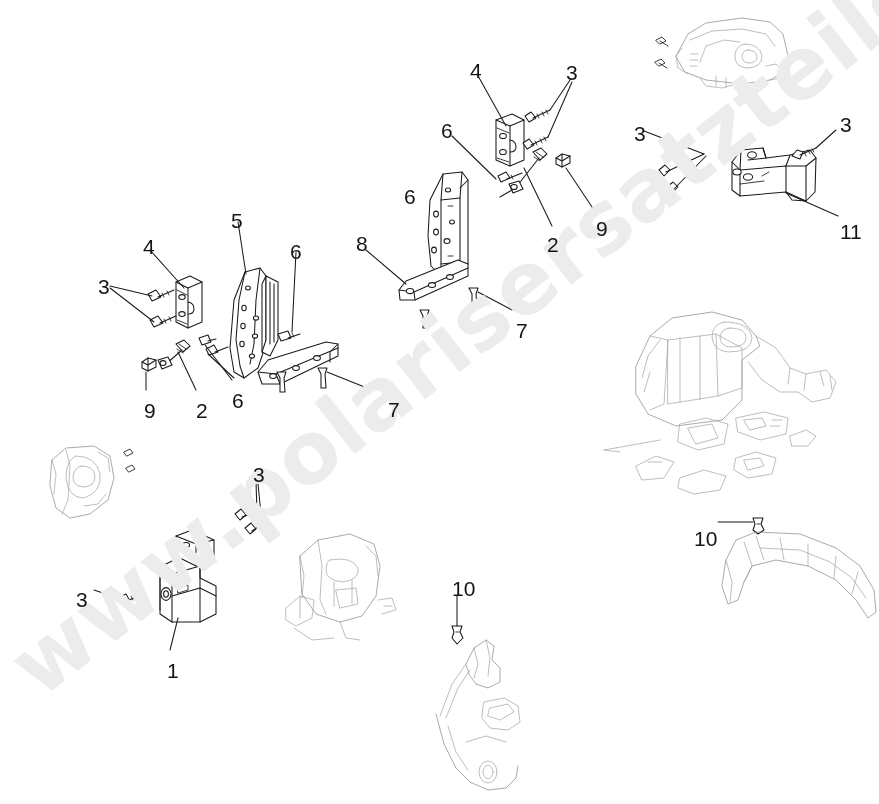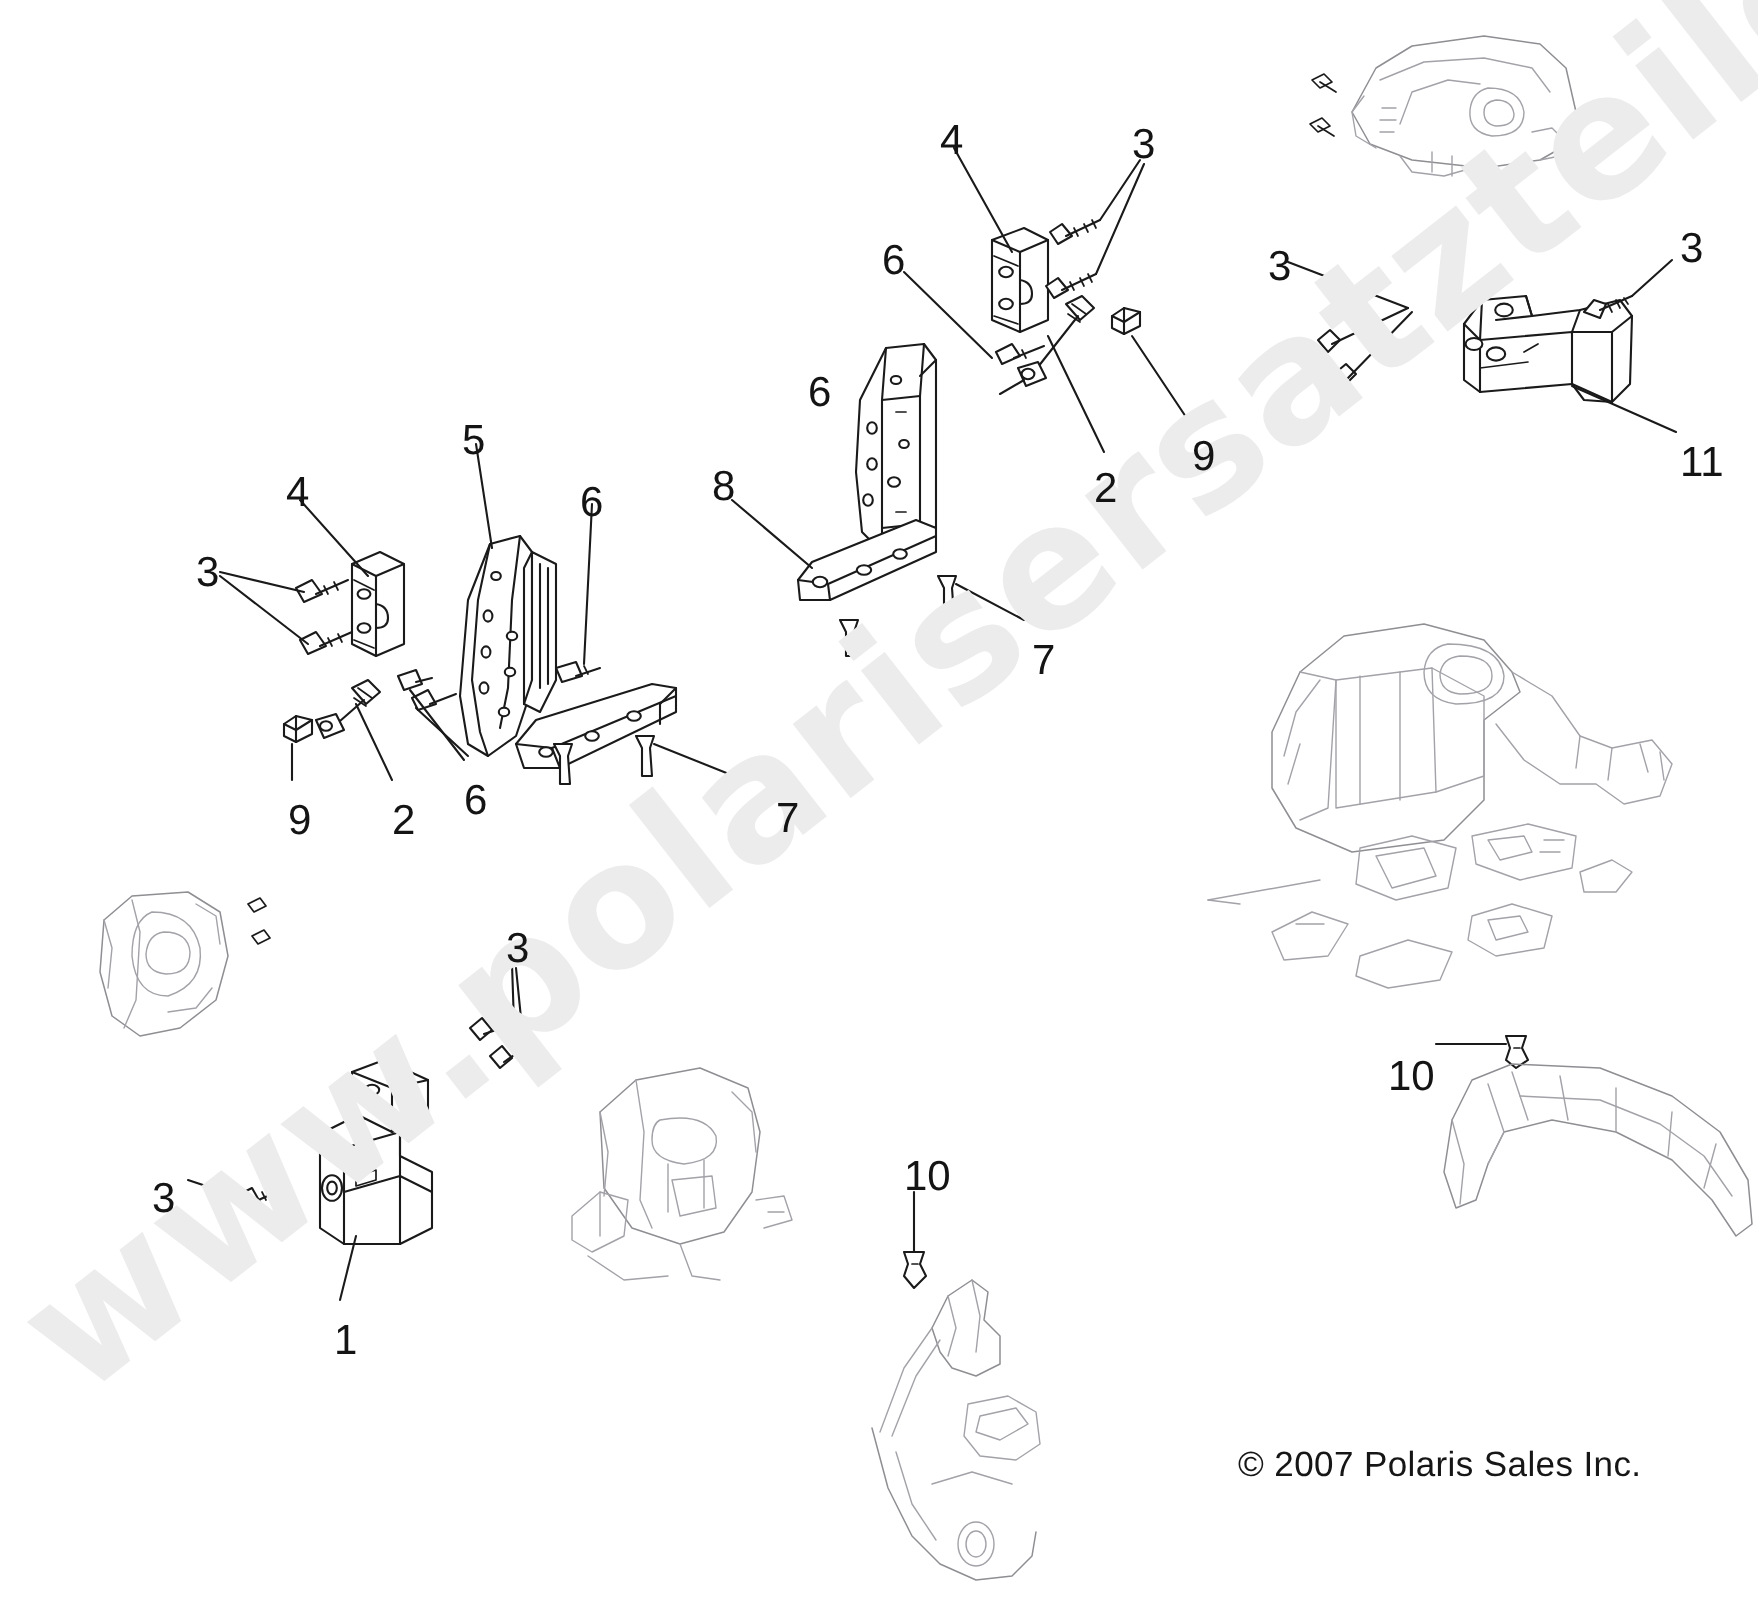--- a/index.html
+++ b/index.html
@@ -427,15 +427,14 @@
   <div class="callout" style="left:232px;top:390px;">6</div>
   <div class="callout" style="left:144px;top:400px;">9</div>
   <div class="callout" style="left:196px;top:400px;">2</div>
   <div class="callout" style="left:388px;top:399px;">7</div>
   <div class="callout" style="left:253px;top:464px;">3</div>
   <div class="callout" style="left:694px;top:528px;">10</div>
   <div class="callout" style="left:76px;top:589px;">3</div>
   <div class="callout" style="left:452px;top:578px;">10</div>
   <div class="callout" style="left:167px;top:660px;">1</div>
 
-  <div class="copyright">© 2007 Polaris Sales Inc.</div>
 
 </div>
 
 </body></html>

